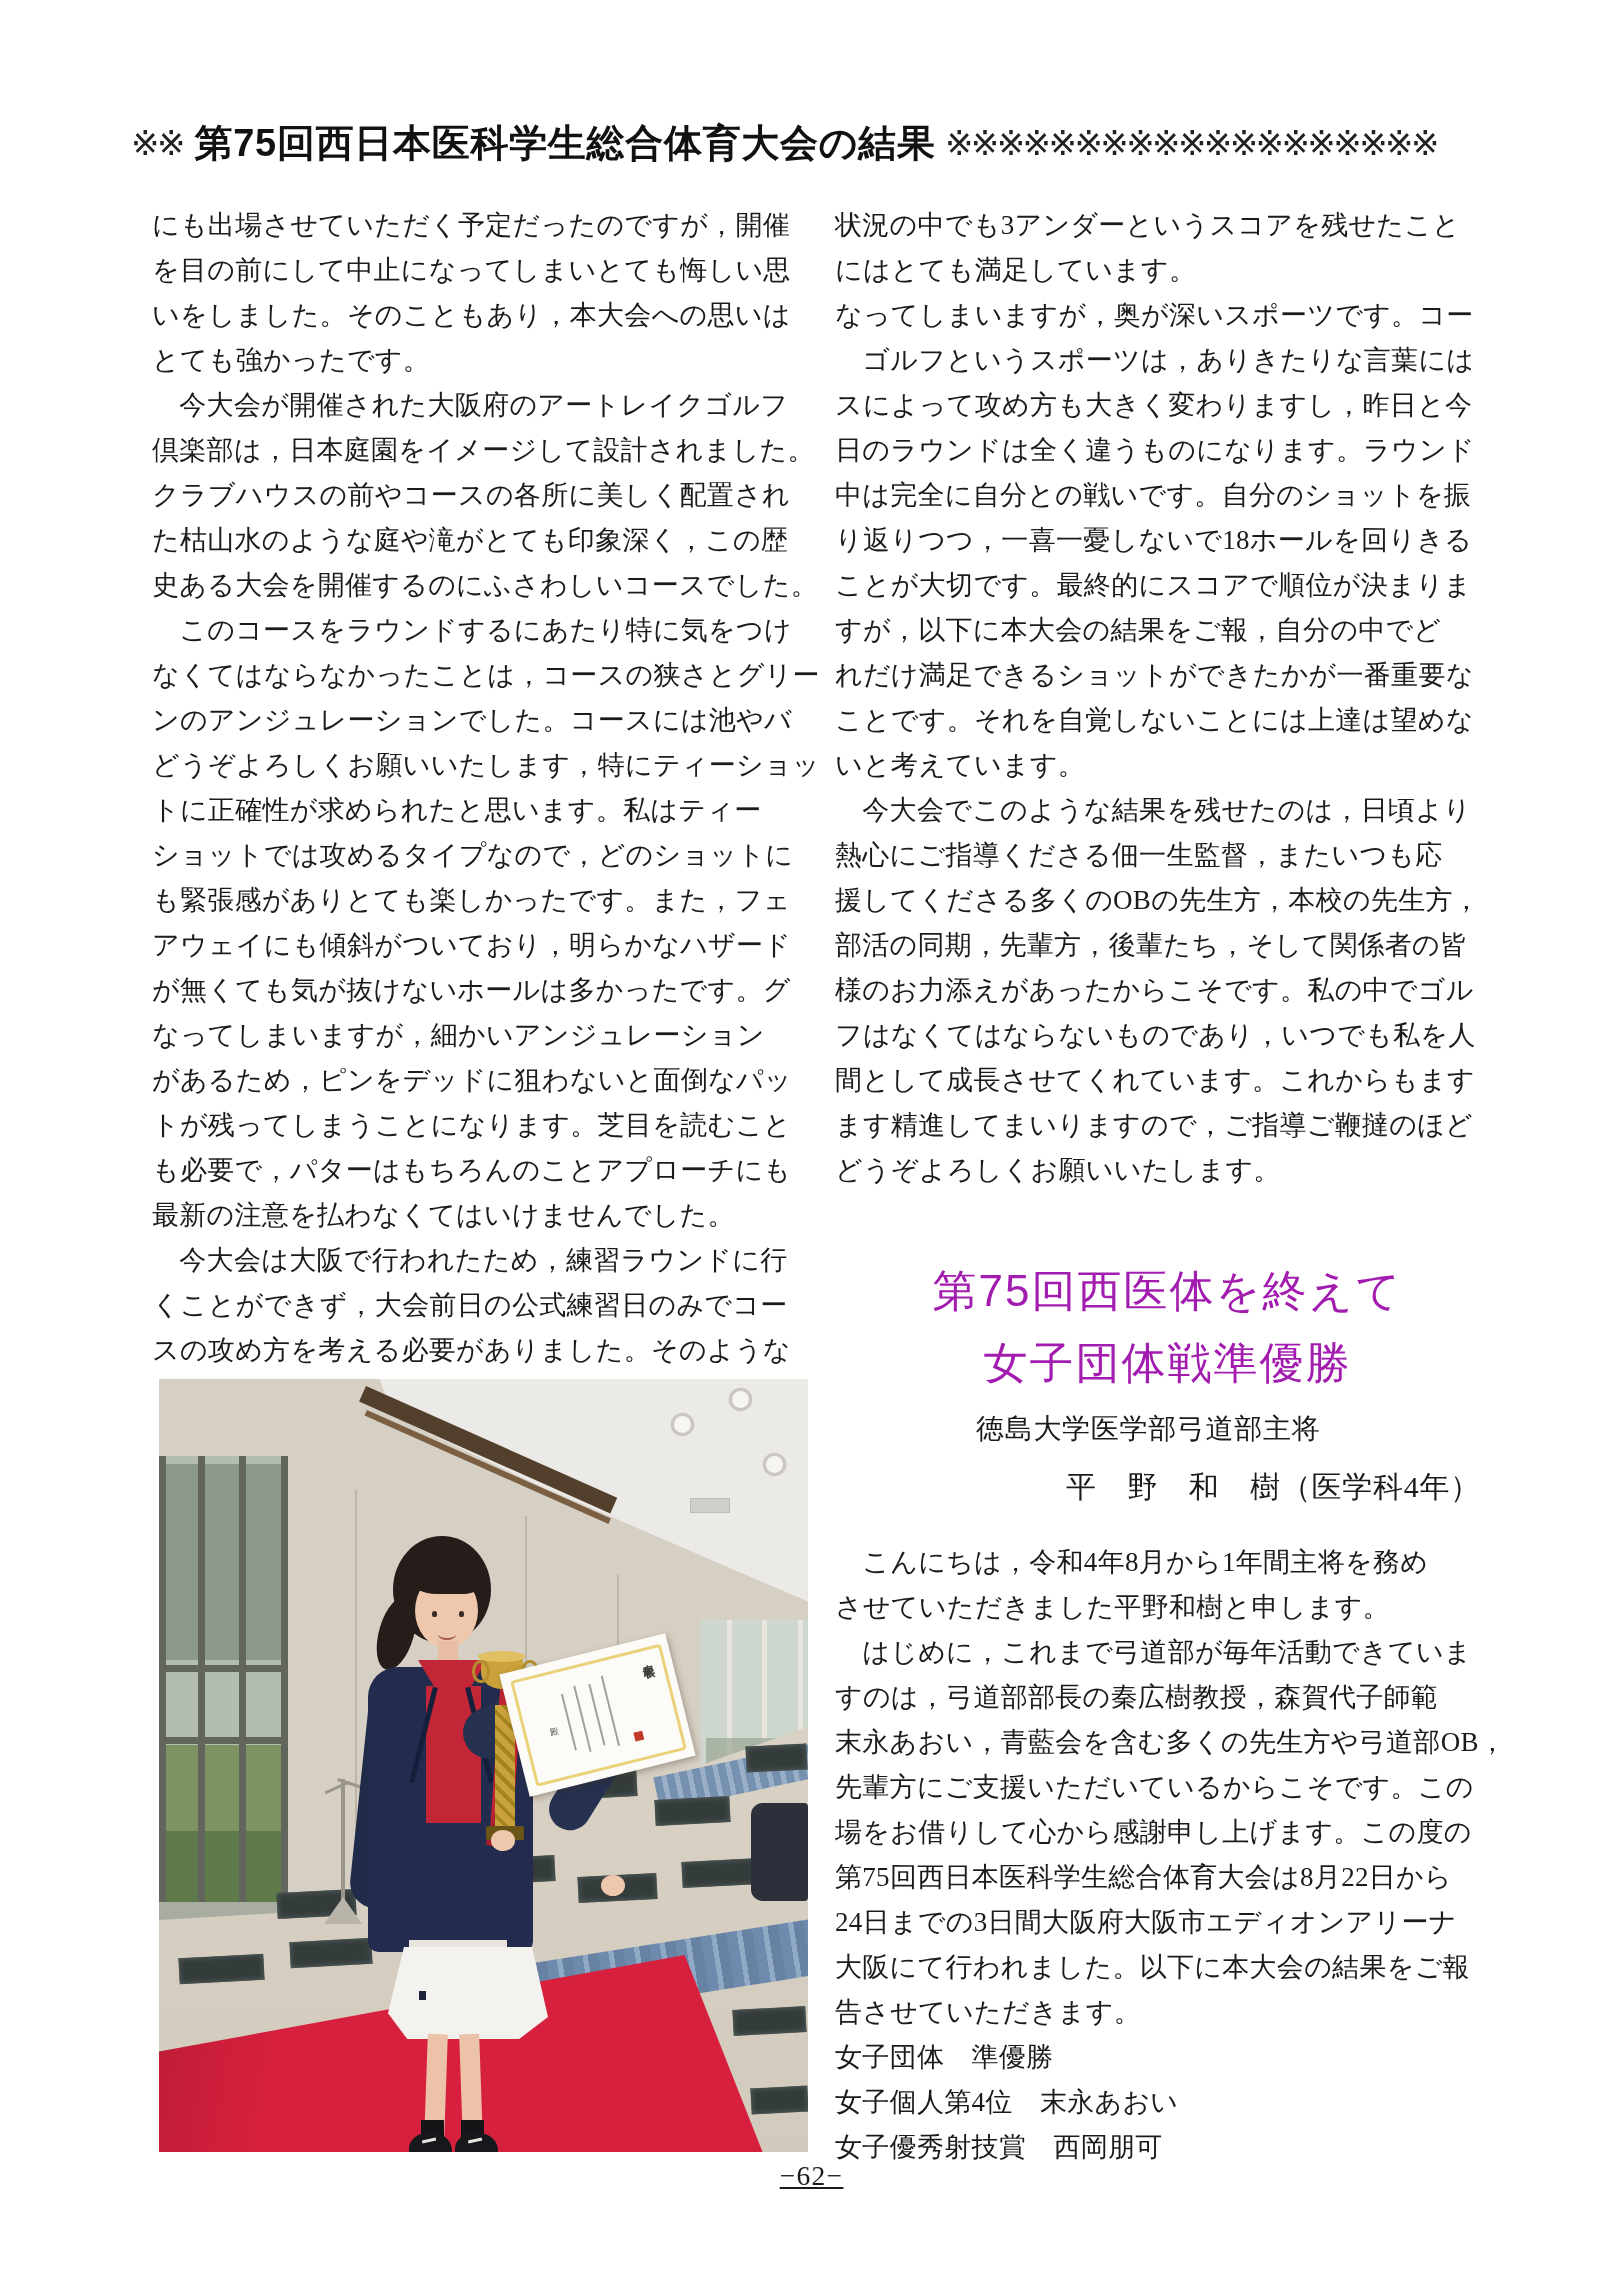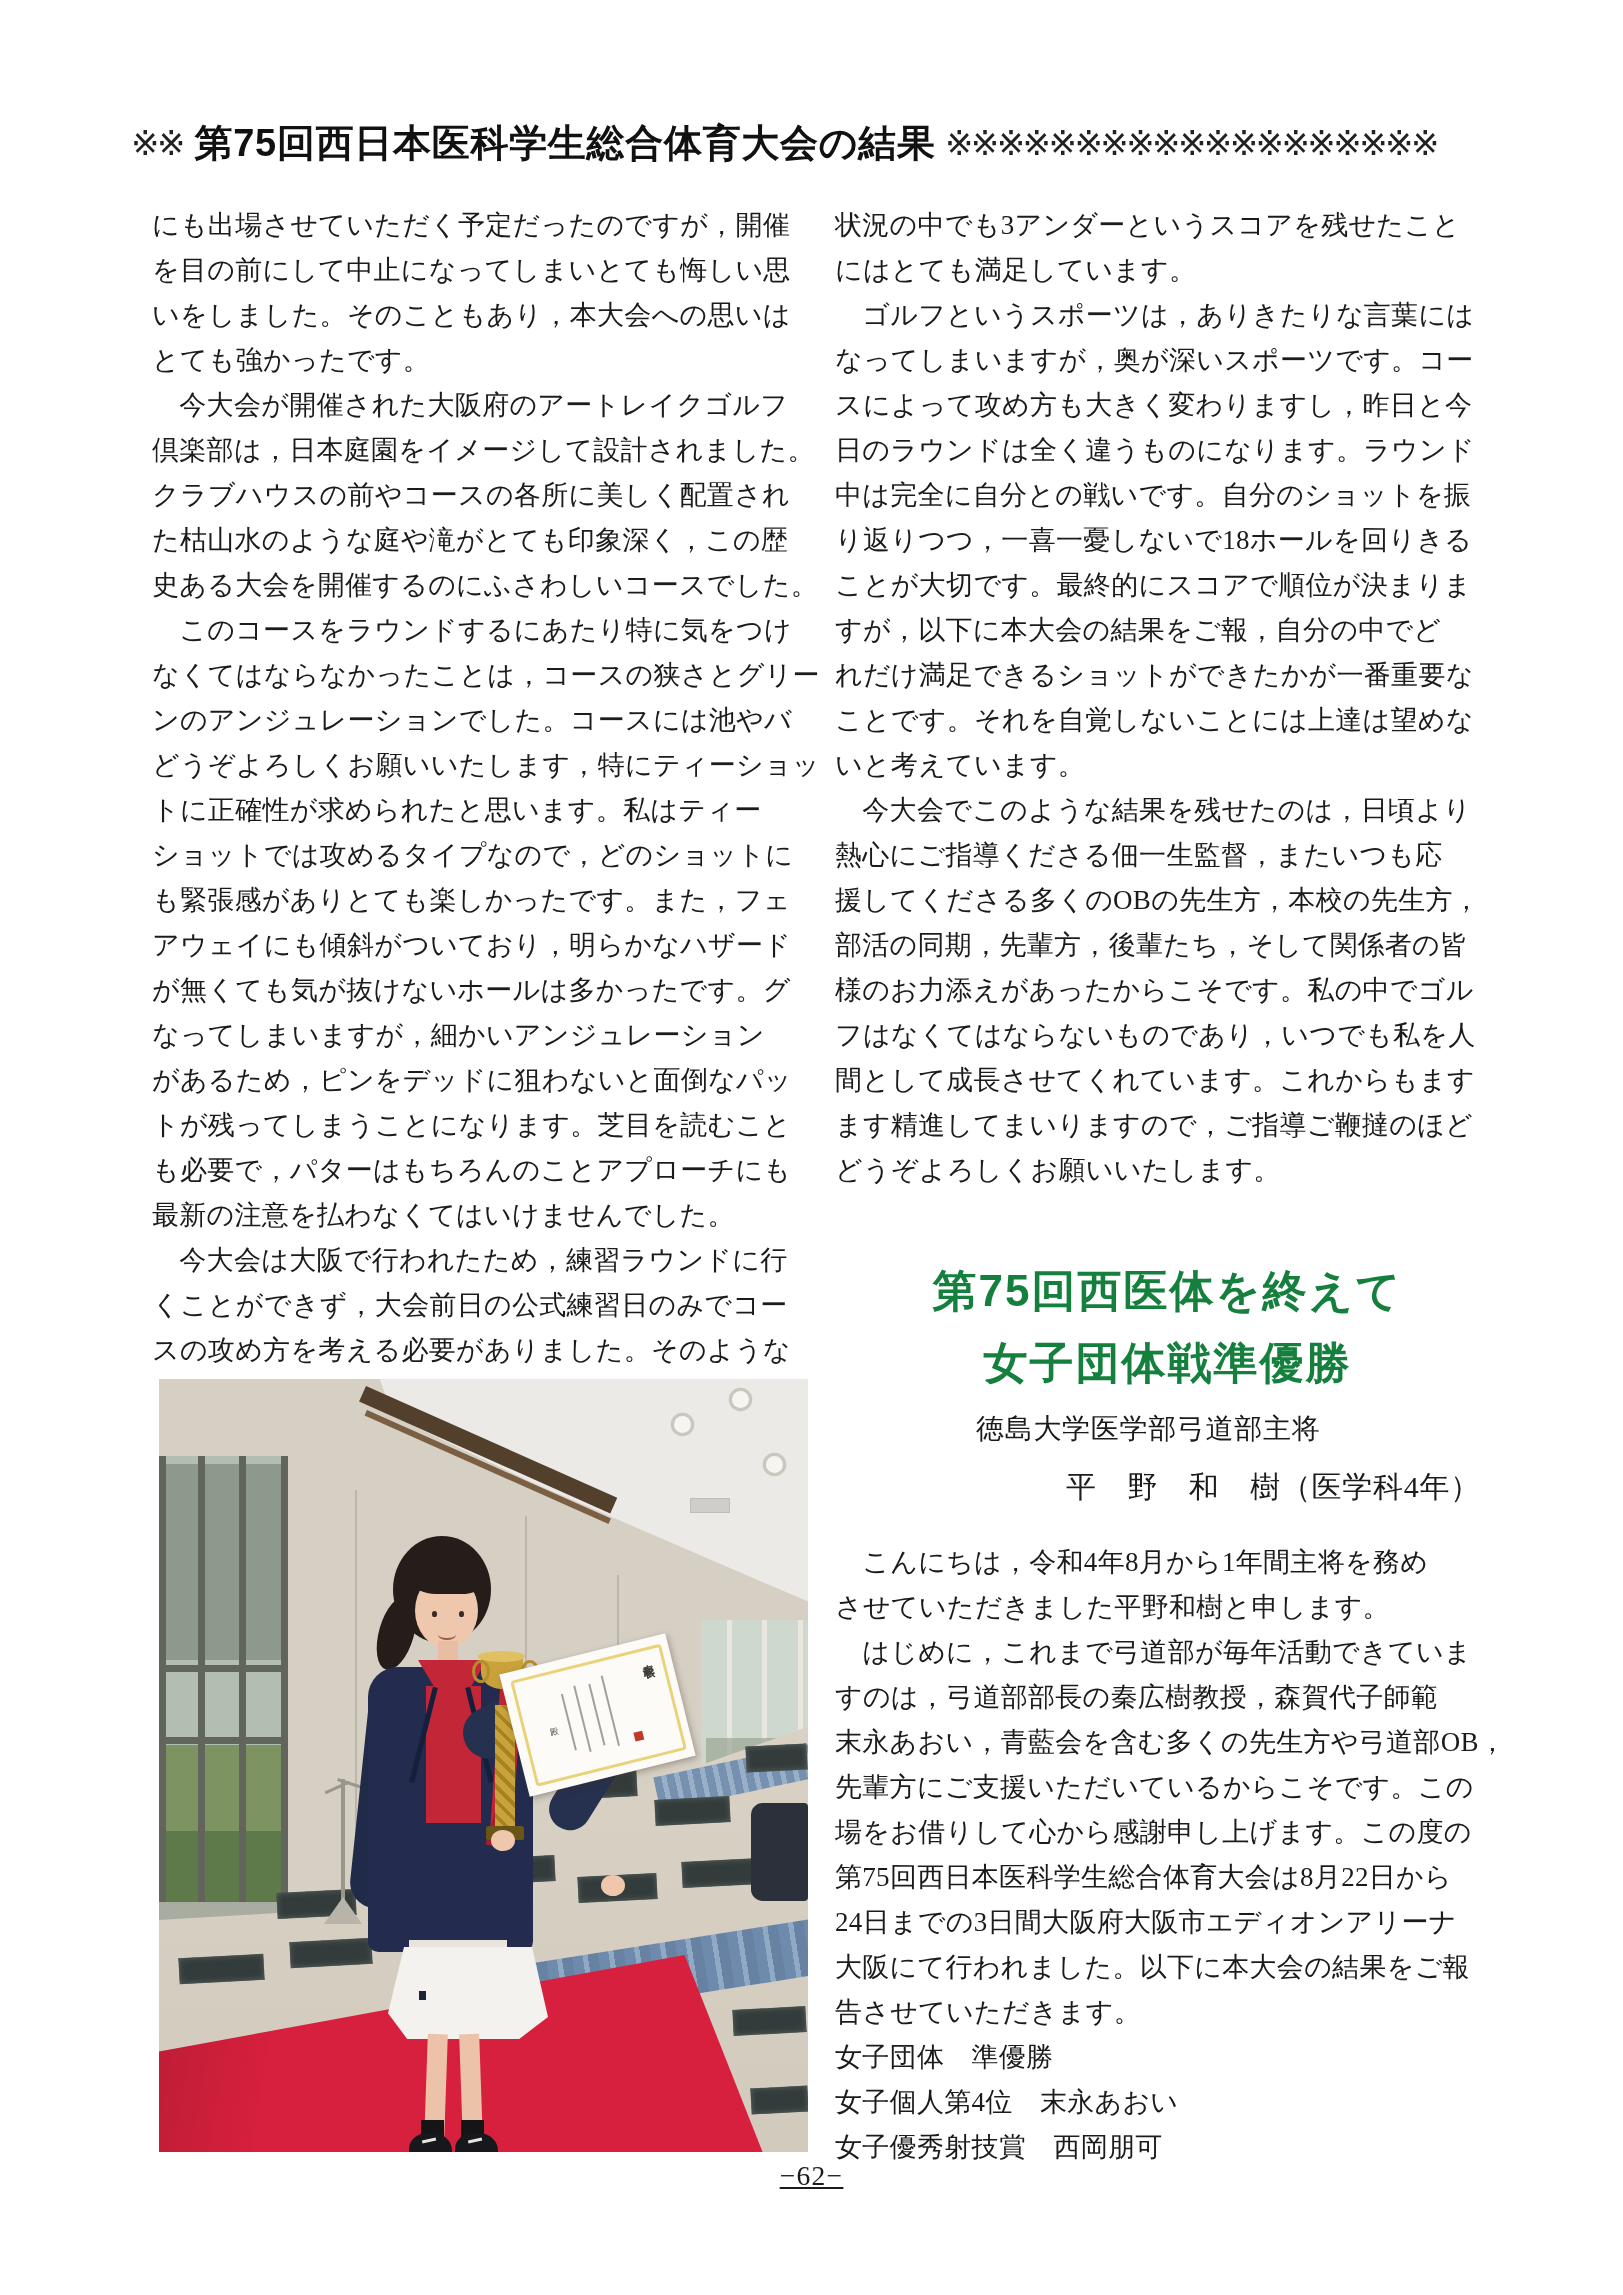--- a/index.html
+++ b/index.html
@@ -32,21 +32,21 @@
     height:45px;line-height:45px;font-size:27px;
     white-space:nowrap;letter-spacing:0.3px;
   }
   #col-left{left:152px;top:194px;width:661px;}
   #col-right{left:835px;top:194px;width:665px;}
   #col-right2{left:835px;top:1531px;width:665px;}
   
   .a2-titles{position:absolute;left:835px;top:1258px;width:665px;text-align:center;}
   .a2-title{
     font-family:"Liberation Sans","DejaVu Sans",sans-serif;
-    font-weight:700;font-size:44px;letter-spacing:2px;color:#15803d;
+    font-weight:400;font-size:44px;letter-spacing:2px;color:#a21caf;
     height:72px;line-height:65px;white-space:nowrap;
   }
   .a2-affiliation{
     position:absolute;left:976px;top:1410px;
     font-size:28px;letter-spacing:0.7px;white-space:nowrap;
   }
   .a2-author{
     position:absolute;left:1066px;top:1467px;
     font-size:30px;letter-spacing:0.7px;white-space:nowrap;
   }
@@ -193,22 +193,22 @@
       <div class="line">トが残ってしまうことになります。芝目を読むこと</div>
       <div class="line">も必要で，パターはもちろんのことアプローチにも</div>
       <div class="line">最新の注意を払わなくてはいけませんでした。</div>
       <div class="line">　今大会は大阪で行われたため，練習ラウンドに行</div>
       <div class="line">くことができず，大会前日の公式練習日のみでコー</div>
       <div class="line">スの攻め方を考える必要がありました。そのような</div>
     </div>
   <div class="textcol" id="col-right">
       <div class="line">状況の中でも3アンダーというスコアを残せたこと</div>
       <div class="line">にはとても満足しています。</div>
+      <div class="line">なってしまいますが，奥が深いスポーツです。コー</div>
       <div class="line">　ゴルフというスポーツは，ありきたりな言葉には</div>
-      <div class="line">なってしまいますが，奥が深いスポーツです。コー</div>
       <div class="line">スによって攻め方も大きく変わりますし，昨日と今</div>
       <div class="line">日のラウンドは全く違うものになります。ラウンド</div>
       <div class="line">中は完全に自分との戦いです。自分のショットを振</div>
       <div class="line">り返りつつ，一喜一憂しないで18ホールを回りきる</div>
       <div class="line">ことが大切です。最終的にスコアで順位が決まりま</div>
       <div class="line">すが，以下に本大会の結果をご報，自分の中でど</div>
       <div class="line">れだけ満足できるショットができたかが一番重要な</div>
       <div class="line">ことです。それを自覚しないことには上達は望めな</div>
       <div class="line">いと考えています。</div>
       <div class="line">　今大会でこのような結果を残せたのは，日頃より</div>

